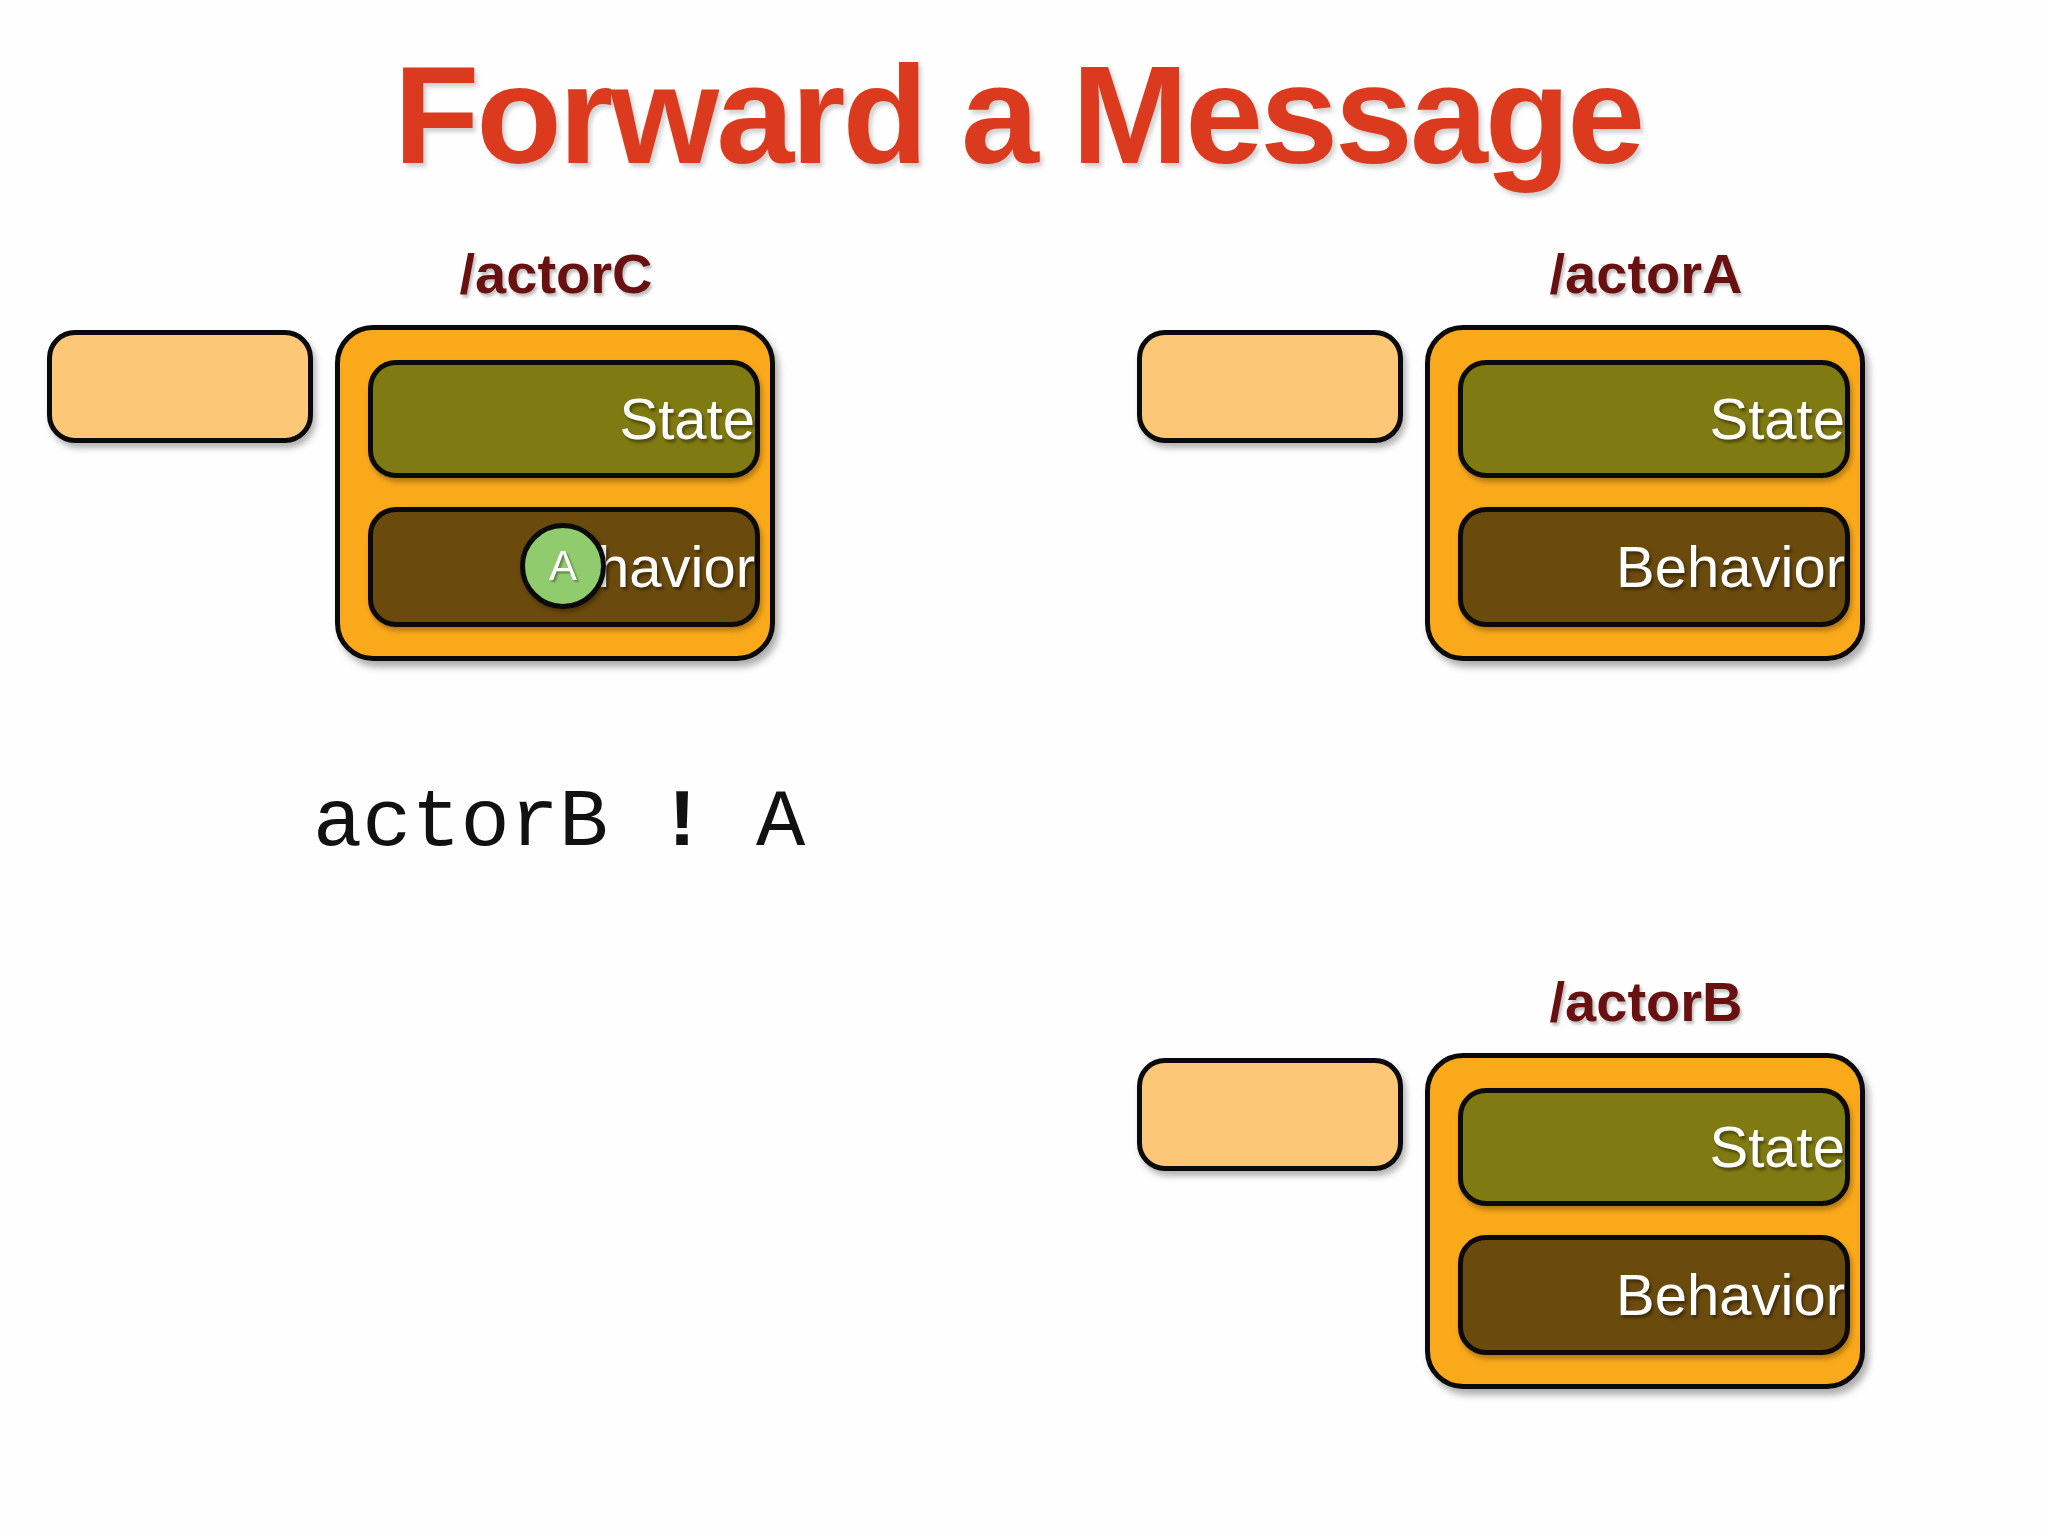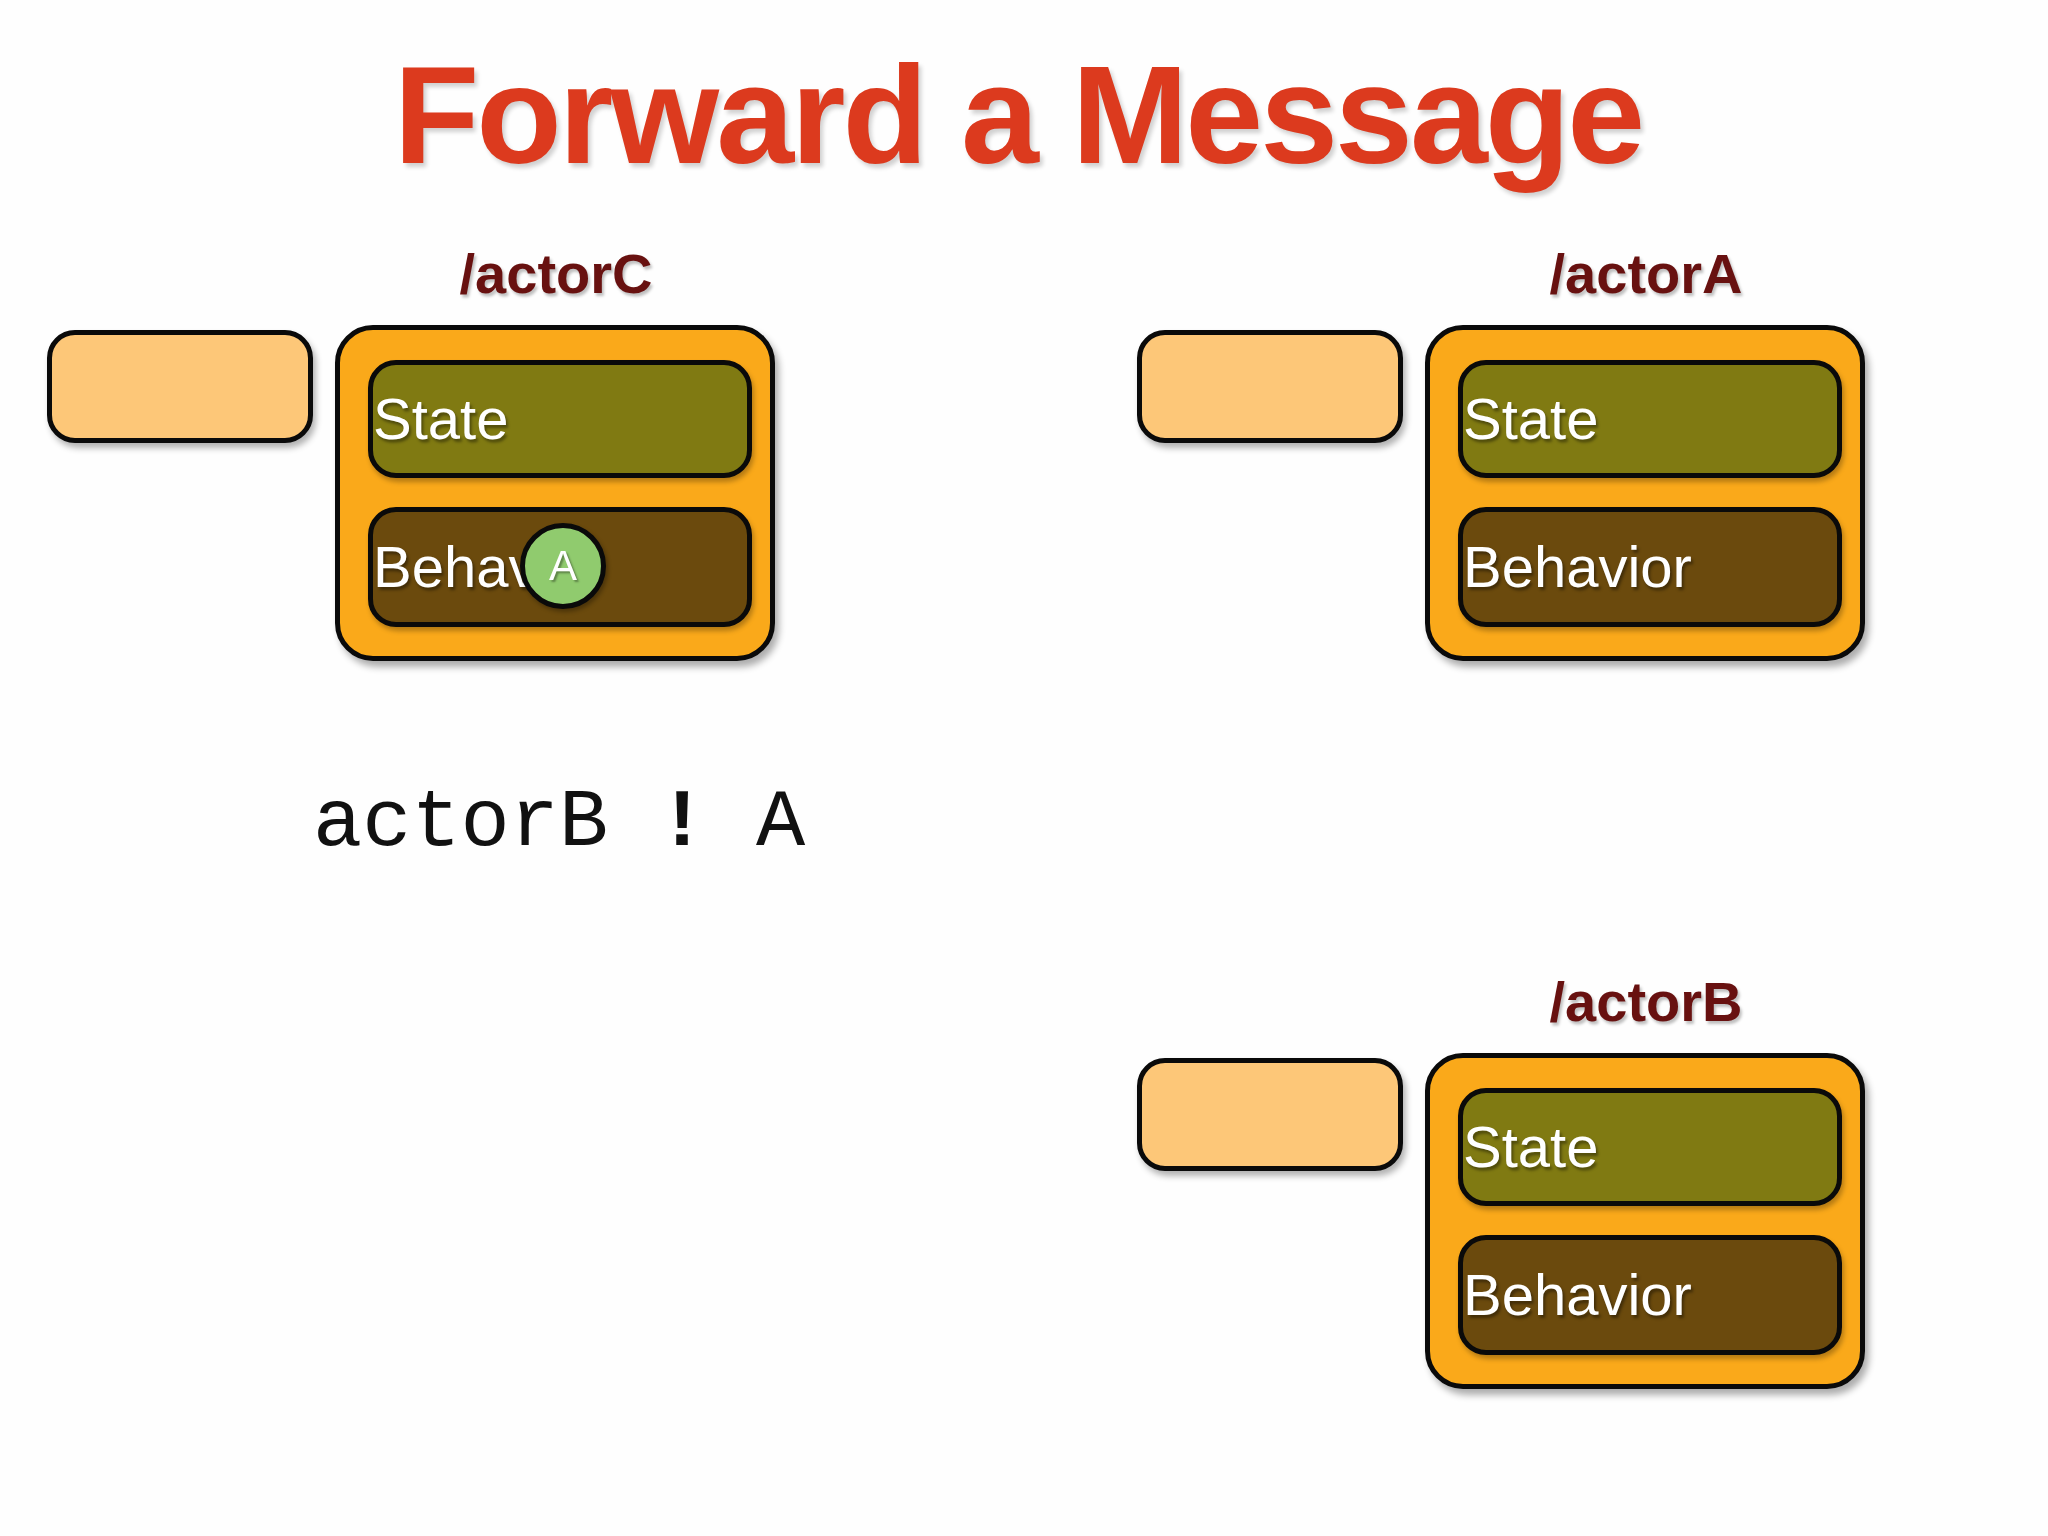--- a/index.html
+++ b/index.html
@@ -42,25 +42,26 @@
     border:5px solid var(--outline-black,#0a0a0a);
     border-radius:38px;
     box-sizing:border-box;
     box-shadow:4px 6px 7px rgba(0,0,0,0.32);
   }
   .inner-box{
     position:absolute;left:28px;width:374px;
     border:5px solid var(--outline-black,#0a0a0a);
     border-radius:28px;
     box-sizing:content-box;
-    display:flex;align-items:center;justify-content:flex-start;
+    display:flex;align-items:center;justify-content:flex-end;
     color:#ffffff;
     font-size:58px;line-height:1;
     text-shadow:2px 3px 3px rgba(0,0,0,0.40);
     box-shadow:2px 4px 5px rgba(0,0,0,0.28);
+    padding-left:8px;
   }
   .state-box{top:30px;height:108px;background:var(--state-olive,#807a12);}
   .behavior-box{top:177px;height:110px;background:var(--behavior-brown,#6b4a0d);}
   .message-token{
     position:absolute;left:180px;top:193px;width:86px;height:86px;
     background:var(--message-green,#90cb6e);
     border:5px solid var(--outline-black,#0a0a0a);
     border-radius:50%;
     box-sizing:border-box;
     display:flex;align-items:center;justify-content:center;

